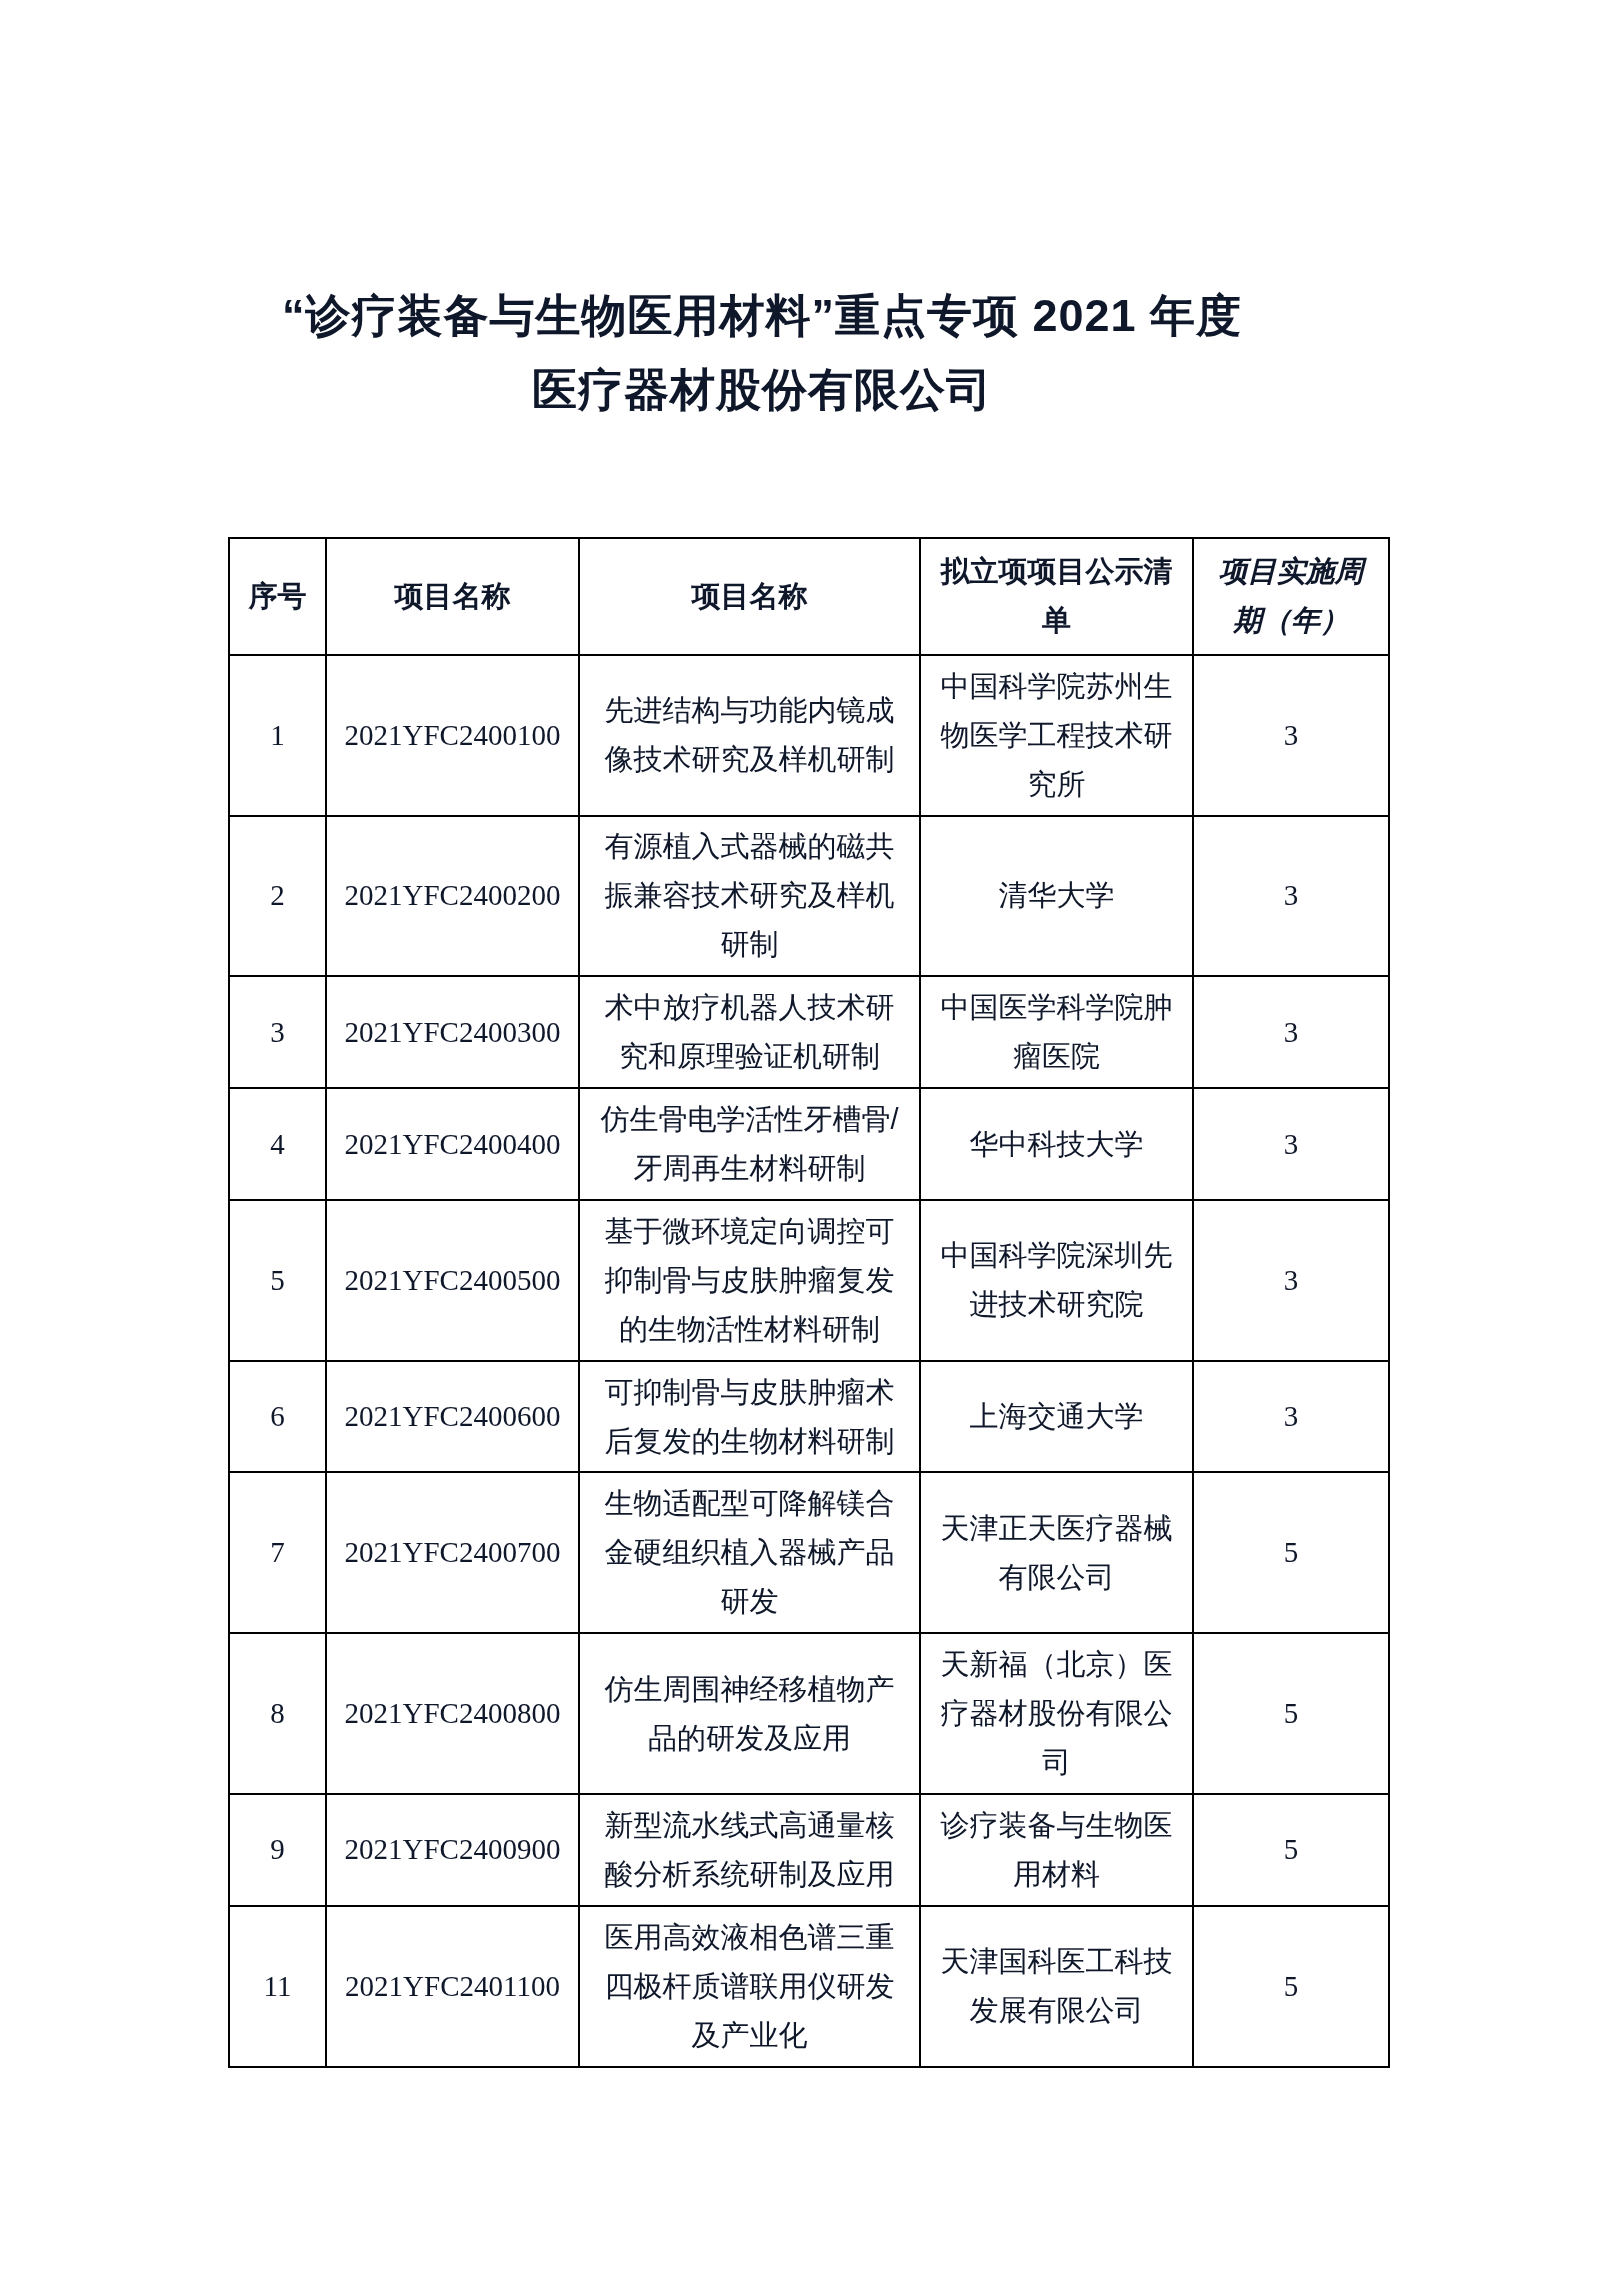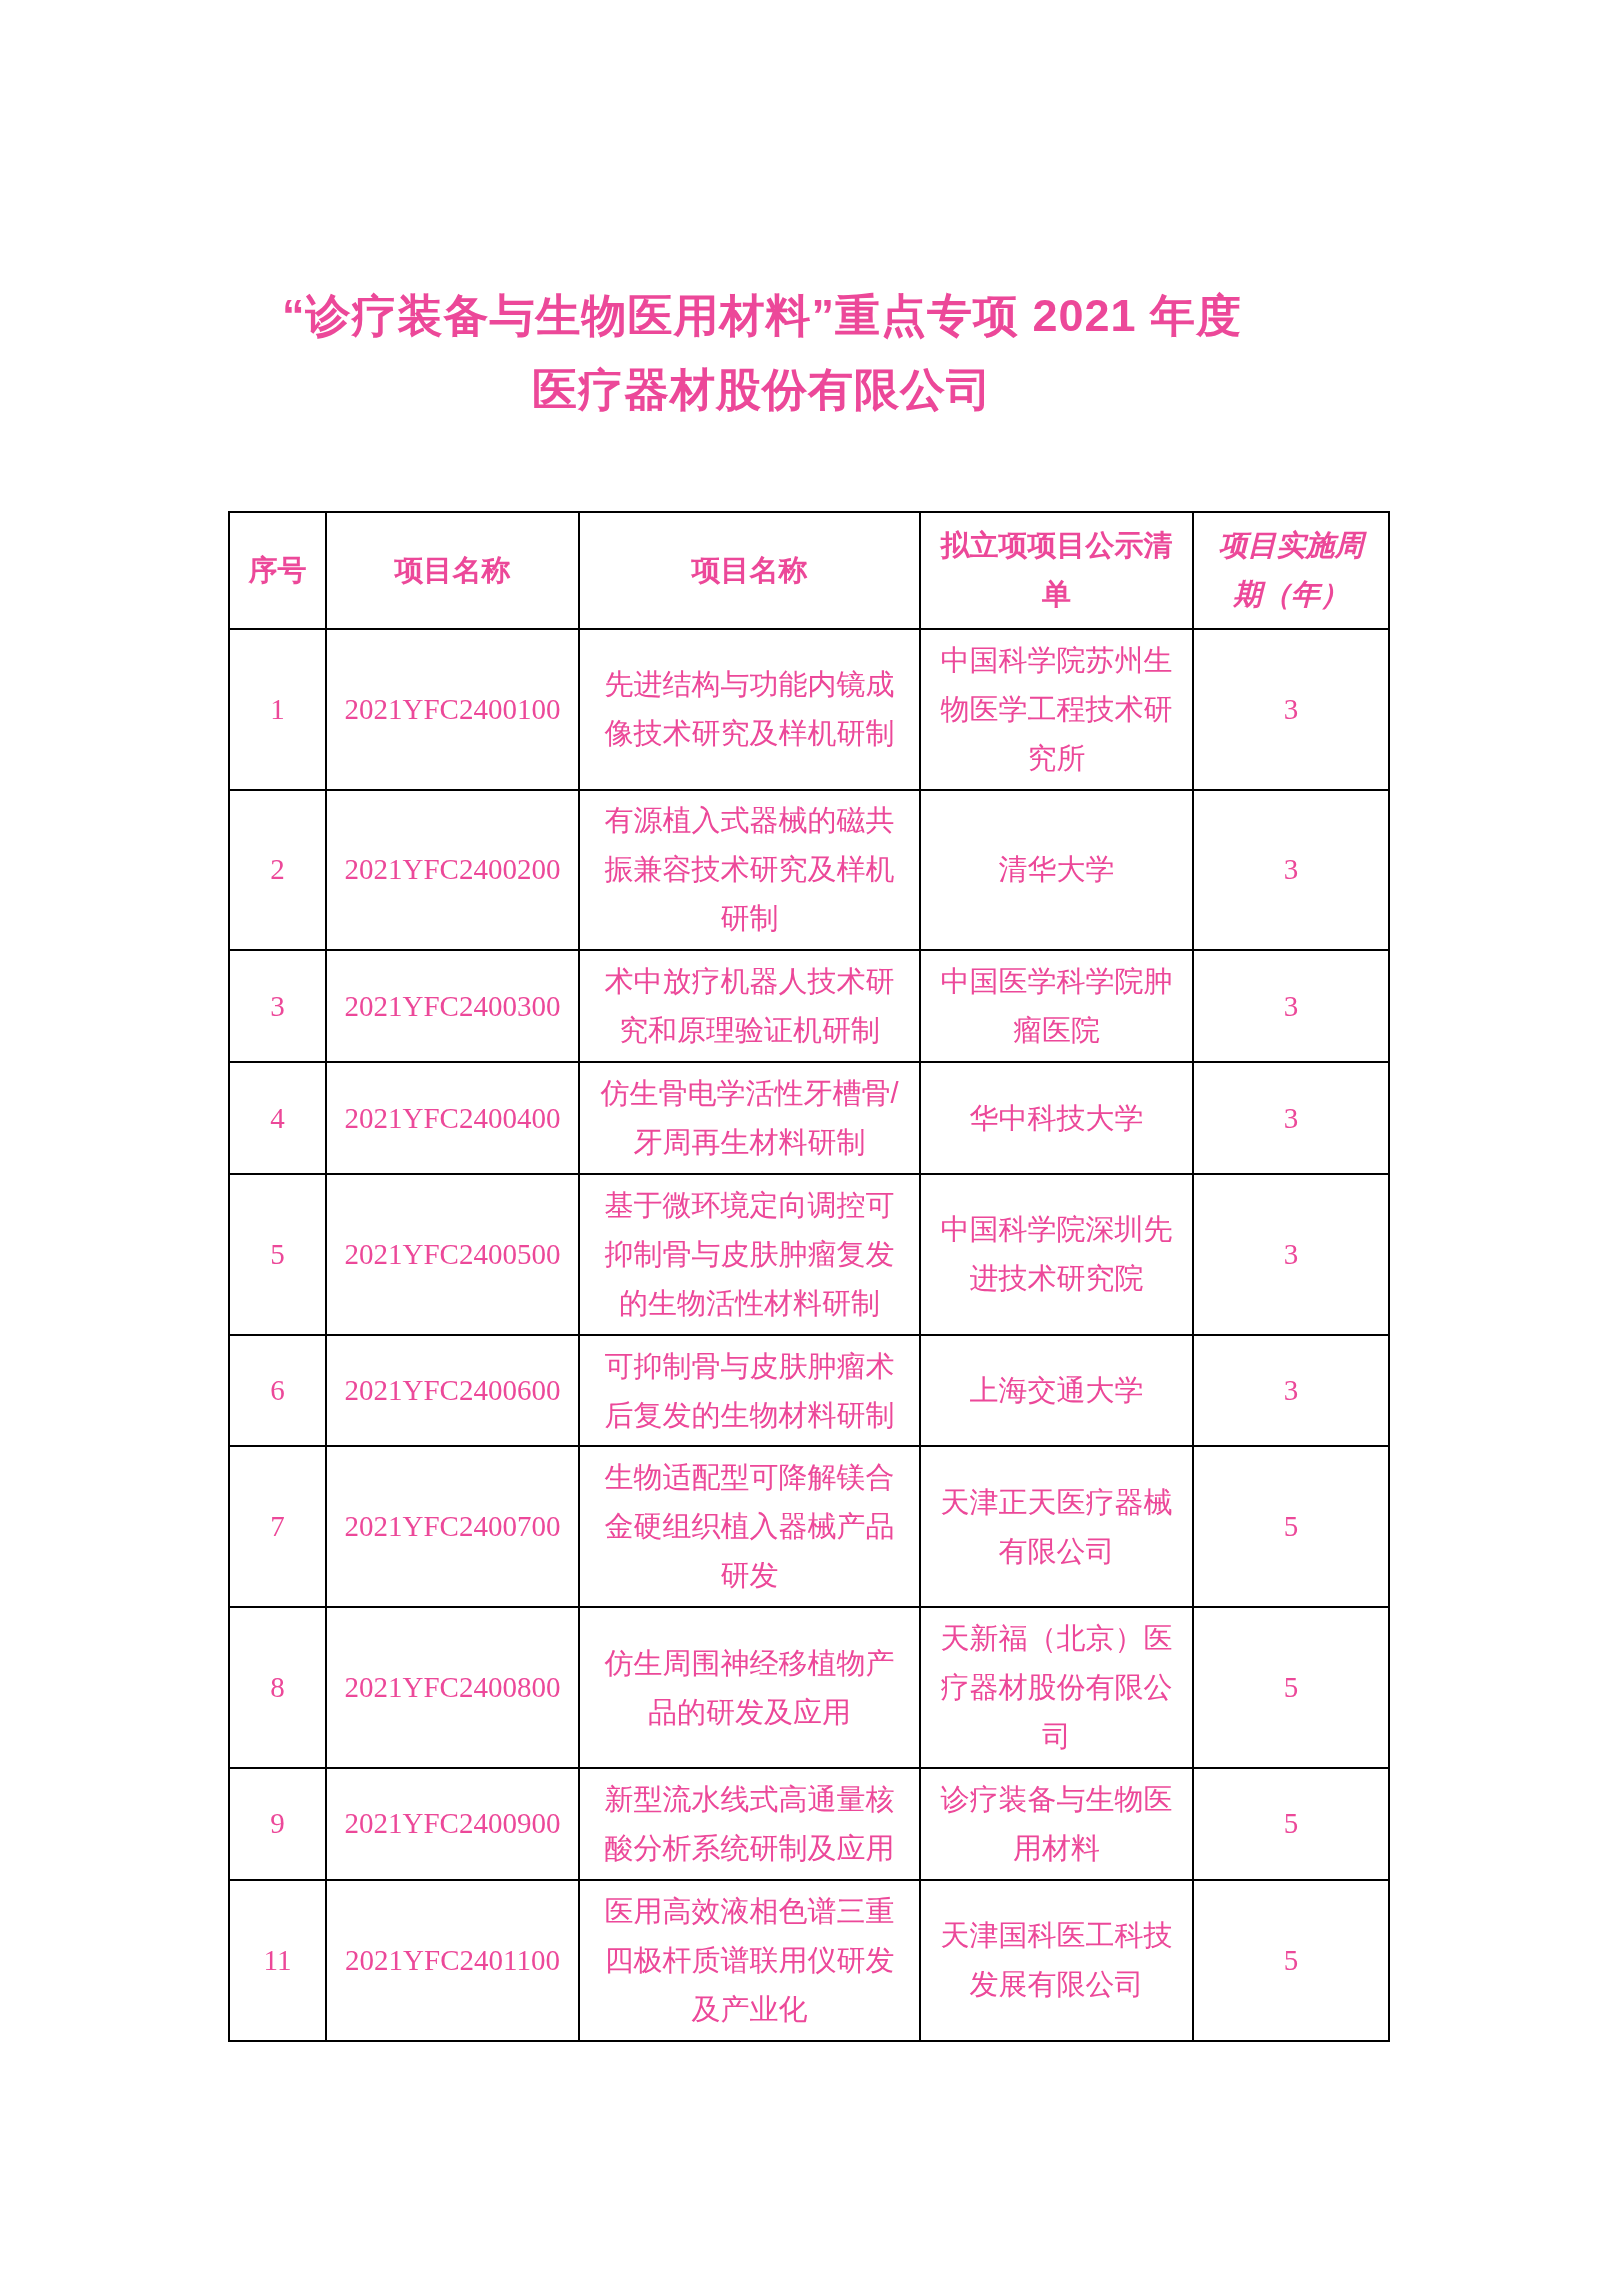--- a/index.html
+++ b/index.html
@@ -5,35 +5,35 @@
   html, body {
     margin: 0;
     padding: 0;
     background: #ffffff;
   }
   .page {
     position: relative;
     width: 1524px;
     height: 2293px;
     background: #ffffff;
-    color: #ec4899;
+    color: #0f172a;
     font-family: "Liberation Sans", sans-serif;
     overflow: hidden;
   }
   .title-block {
     padding-top: 279px;
     text-align: center;
     font-weight: bold;
     font-size: 45px;
     line-height: 74px;
     letter-spacing: 1px;
   }
   .doc-table {
     margin-left: 228px;
-    margin-top: 84px;
+    margin-top: 110px;
     border-collapse: collapse;
     table-layout: fixed;
     width: 1160px;
     border: 2.9px solid #000;
     padding-left: 28px;
   }
   .doc-table th,
   .doc-table td {
     border: 2px solid #000;
     border-top-width: 2.9px;

